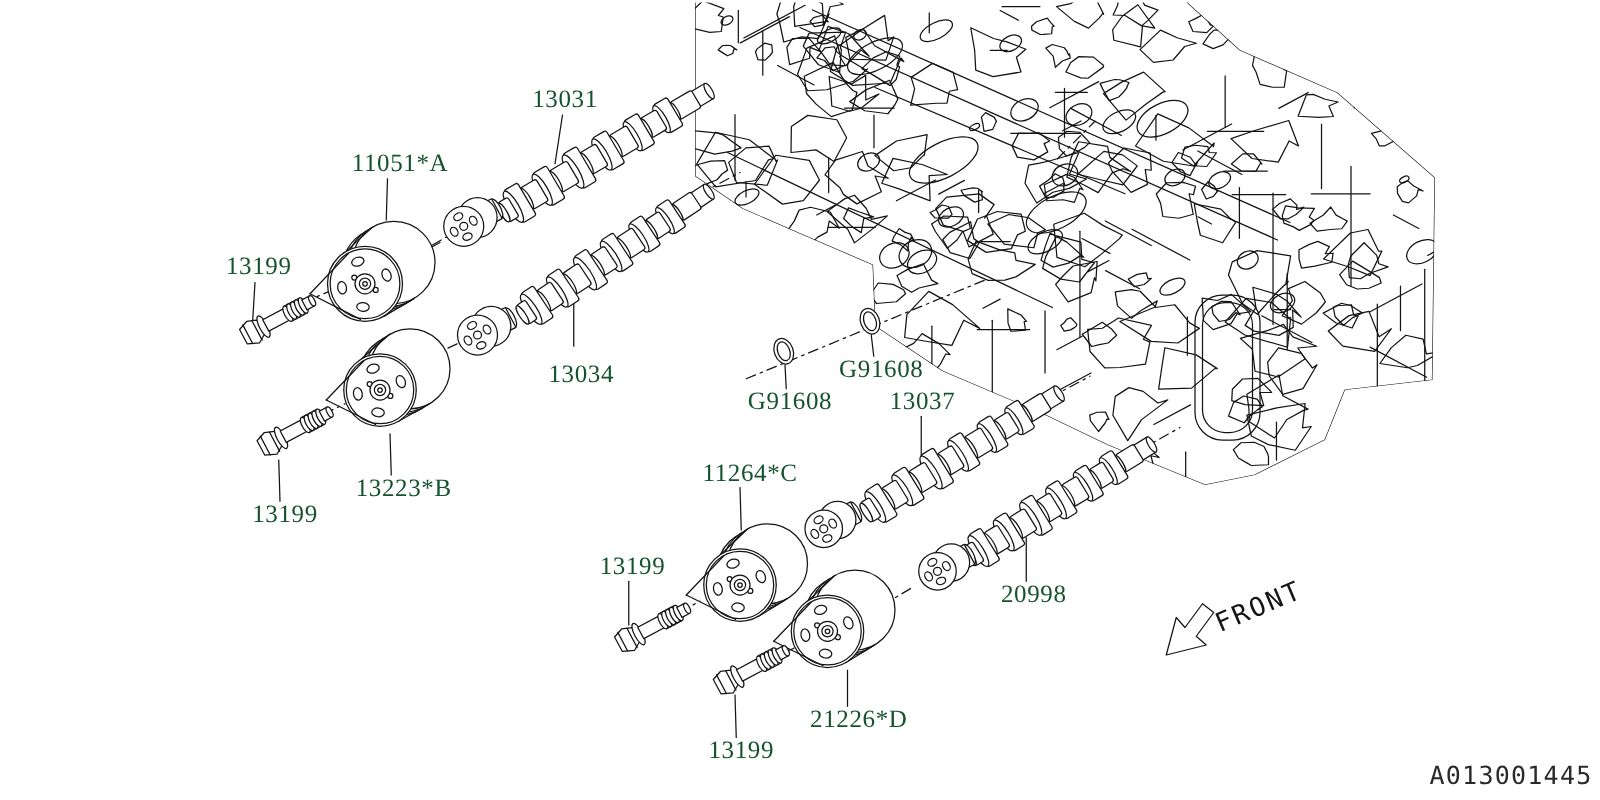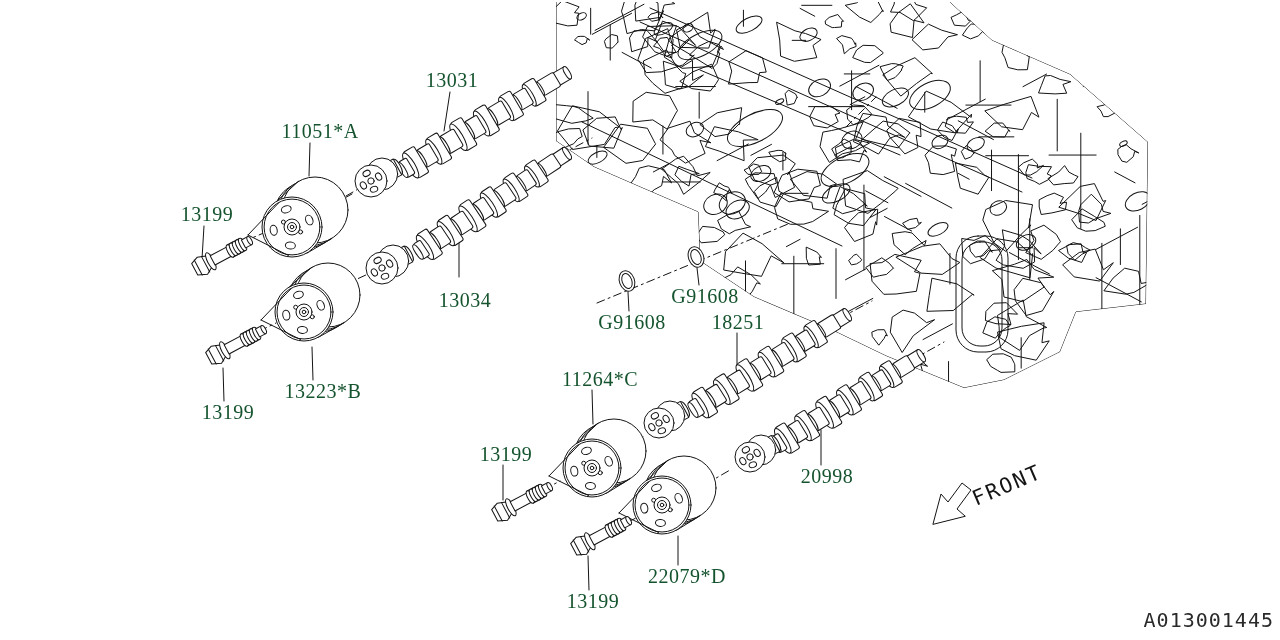--- a/index.html
+++ b/index.html
@@ -628,21 +628,21 @@
     </svg>
   <div id="labels">
       <div class="plabel" style="left: 452px; top: 80px;">13031</div>
       <div class="plabel" style="left: 320px; top: 131px;">11051*A</div>
       <div class="plabel" style="left: 207px; top: 214px;">13199</div>
       <div class="plabel" style="left: 465px; top: 300px;">13034</div>
       <div class="plabel" style="left: 323px; top: 391px; text-align: right;">13223*B</div>
       <div class="plabel" style="left: 228px; top: 412px;">13199</div>
       <div class="plabel" style="left: 632px; top: 322px;">G91608</div>
       <div class="plabel" style="left: 705px; top: 296px;">G91608</div>
-      <div class="plabel" style="left: 738px; top: 322px;">18251</div>
+      <div class="plabel" style="left: 738px; top: 322px;">13037</div>
       <div class="plabel" style="left: 600px; top: 379px;">11264*C</div>
       <div class="plabel" style="left: 506px; top: 454px;">13199</div>
       <div class="plabel" style="left: 827px; top: 476px;">20998</div>
-      <div class="plabel" style="left: 687px; top: 576px;">22079*D</div>
+      <div class="plabel" style="left: 687px; top: 576px;">21226*D</div>
       <div class="plabel" style="left: 593px; top: 601px;">13199</div>
     </div>
   <div class="footer-code">A013001445</div>
 </div>
 
 </body></html>

